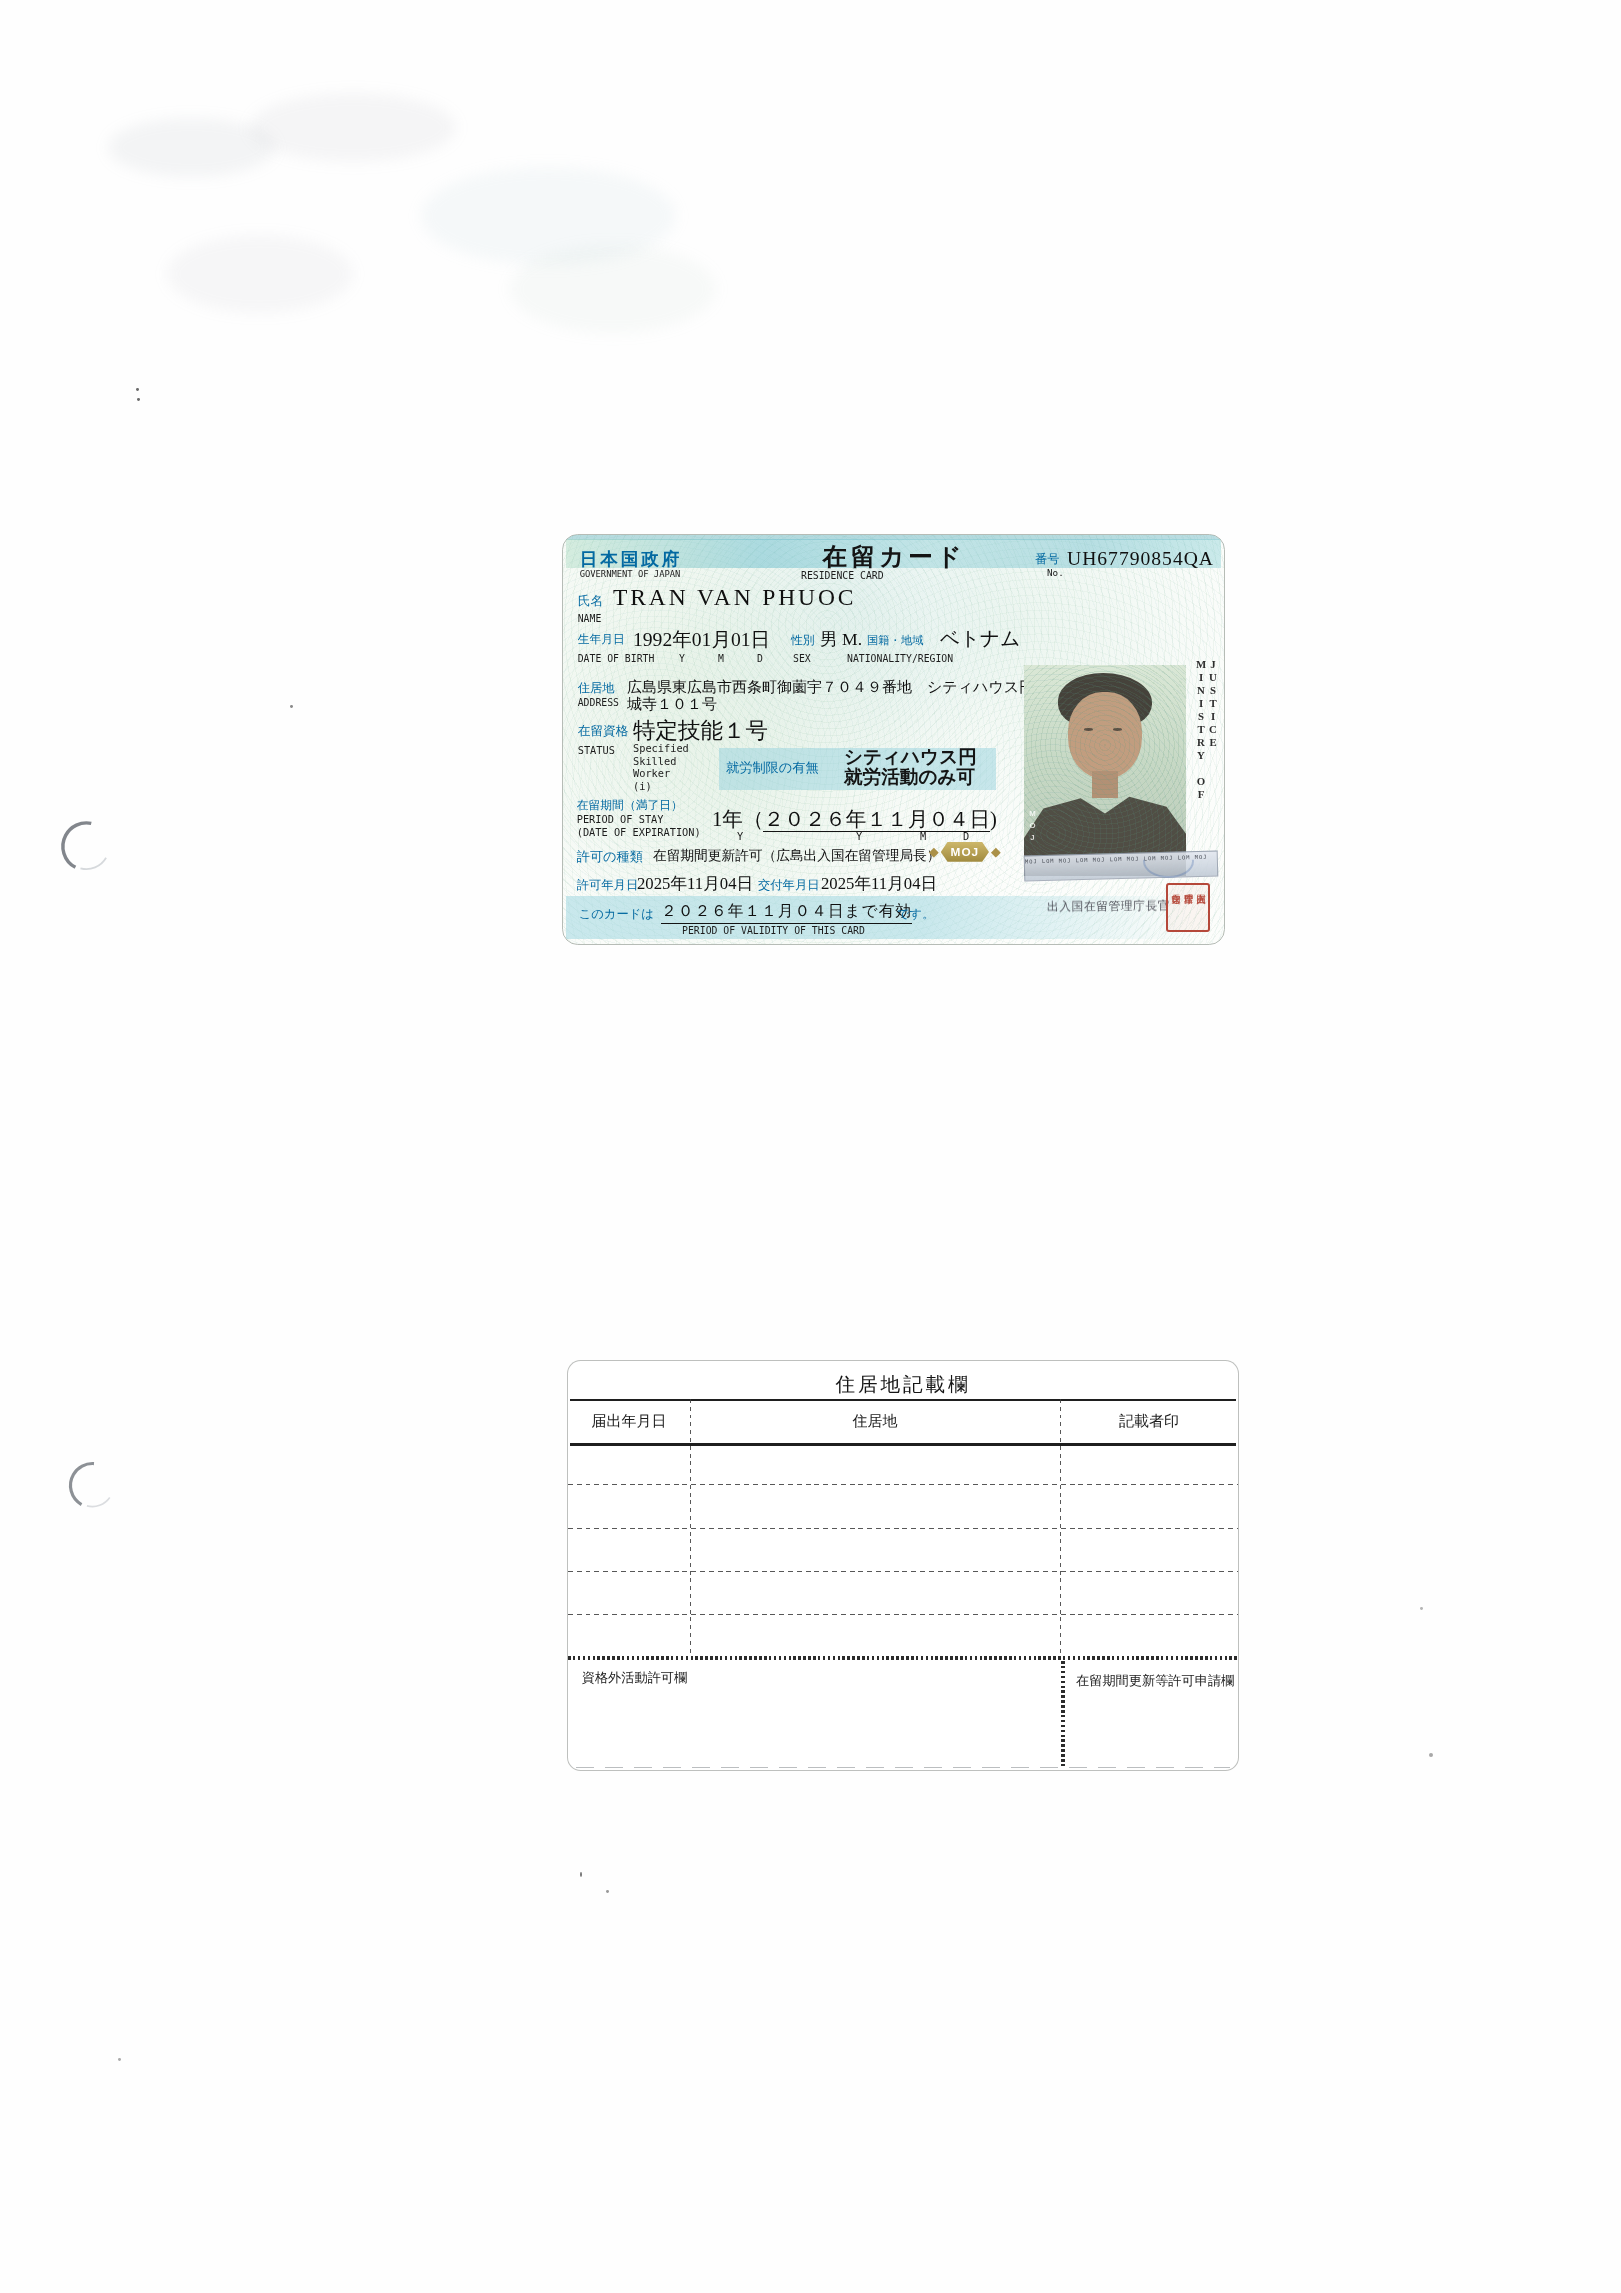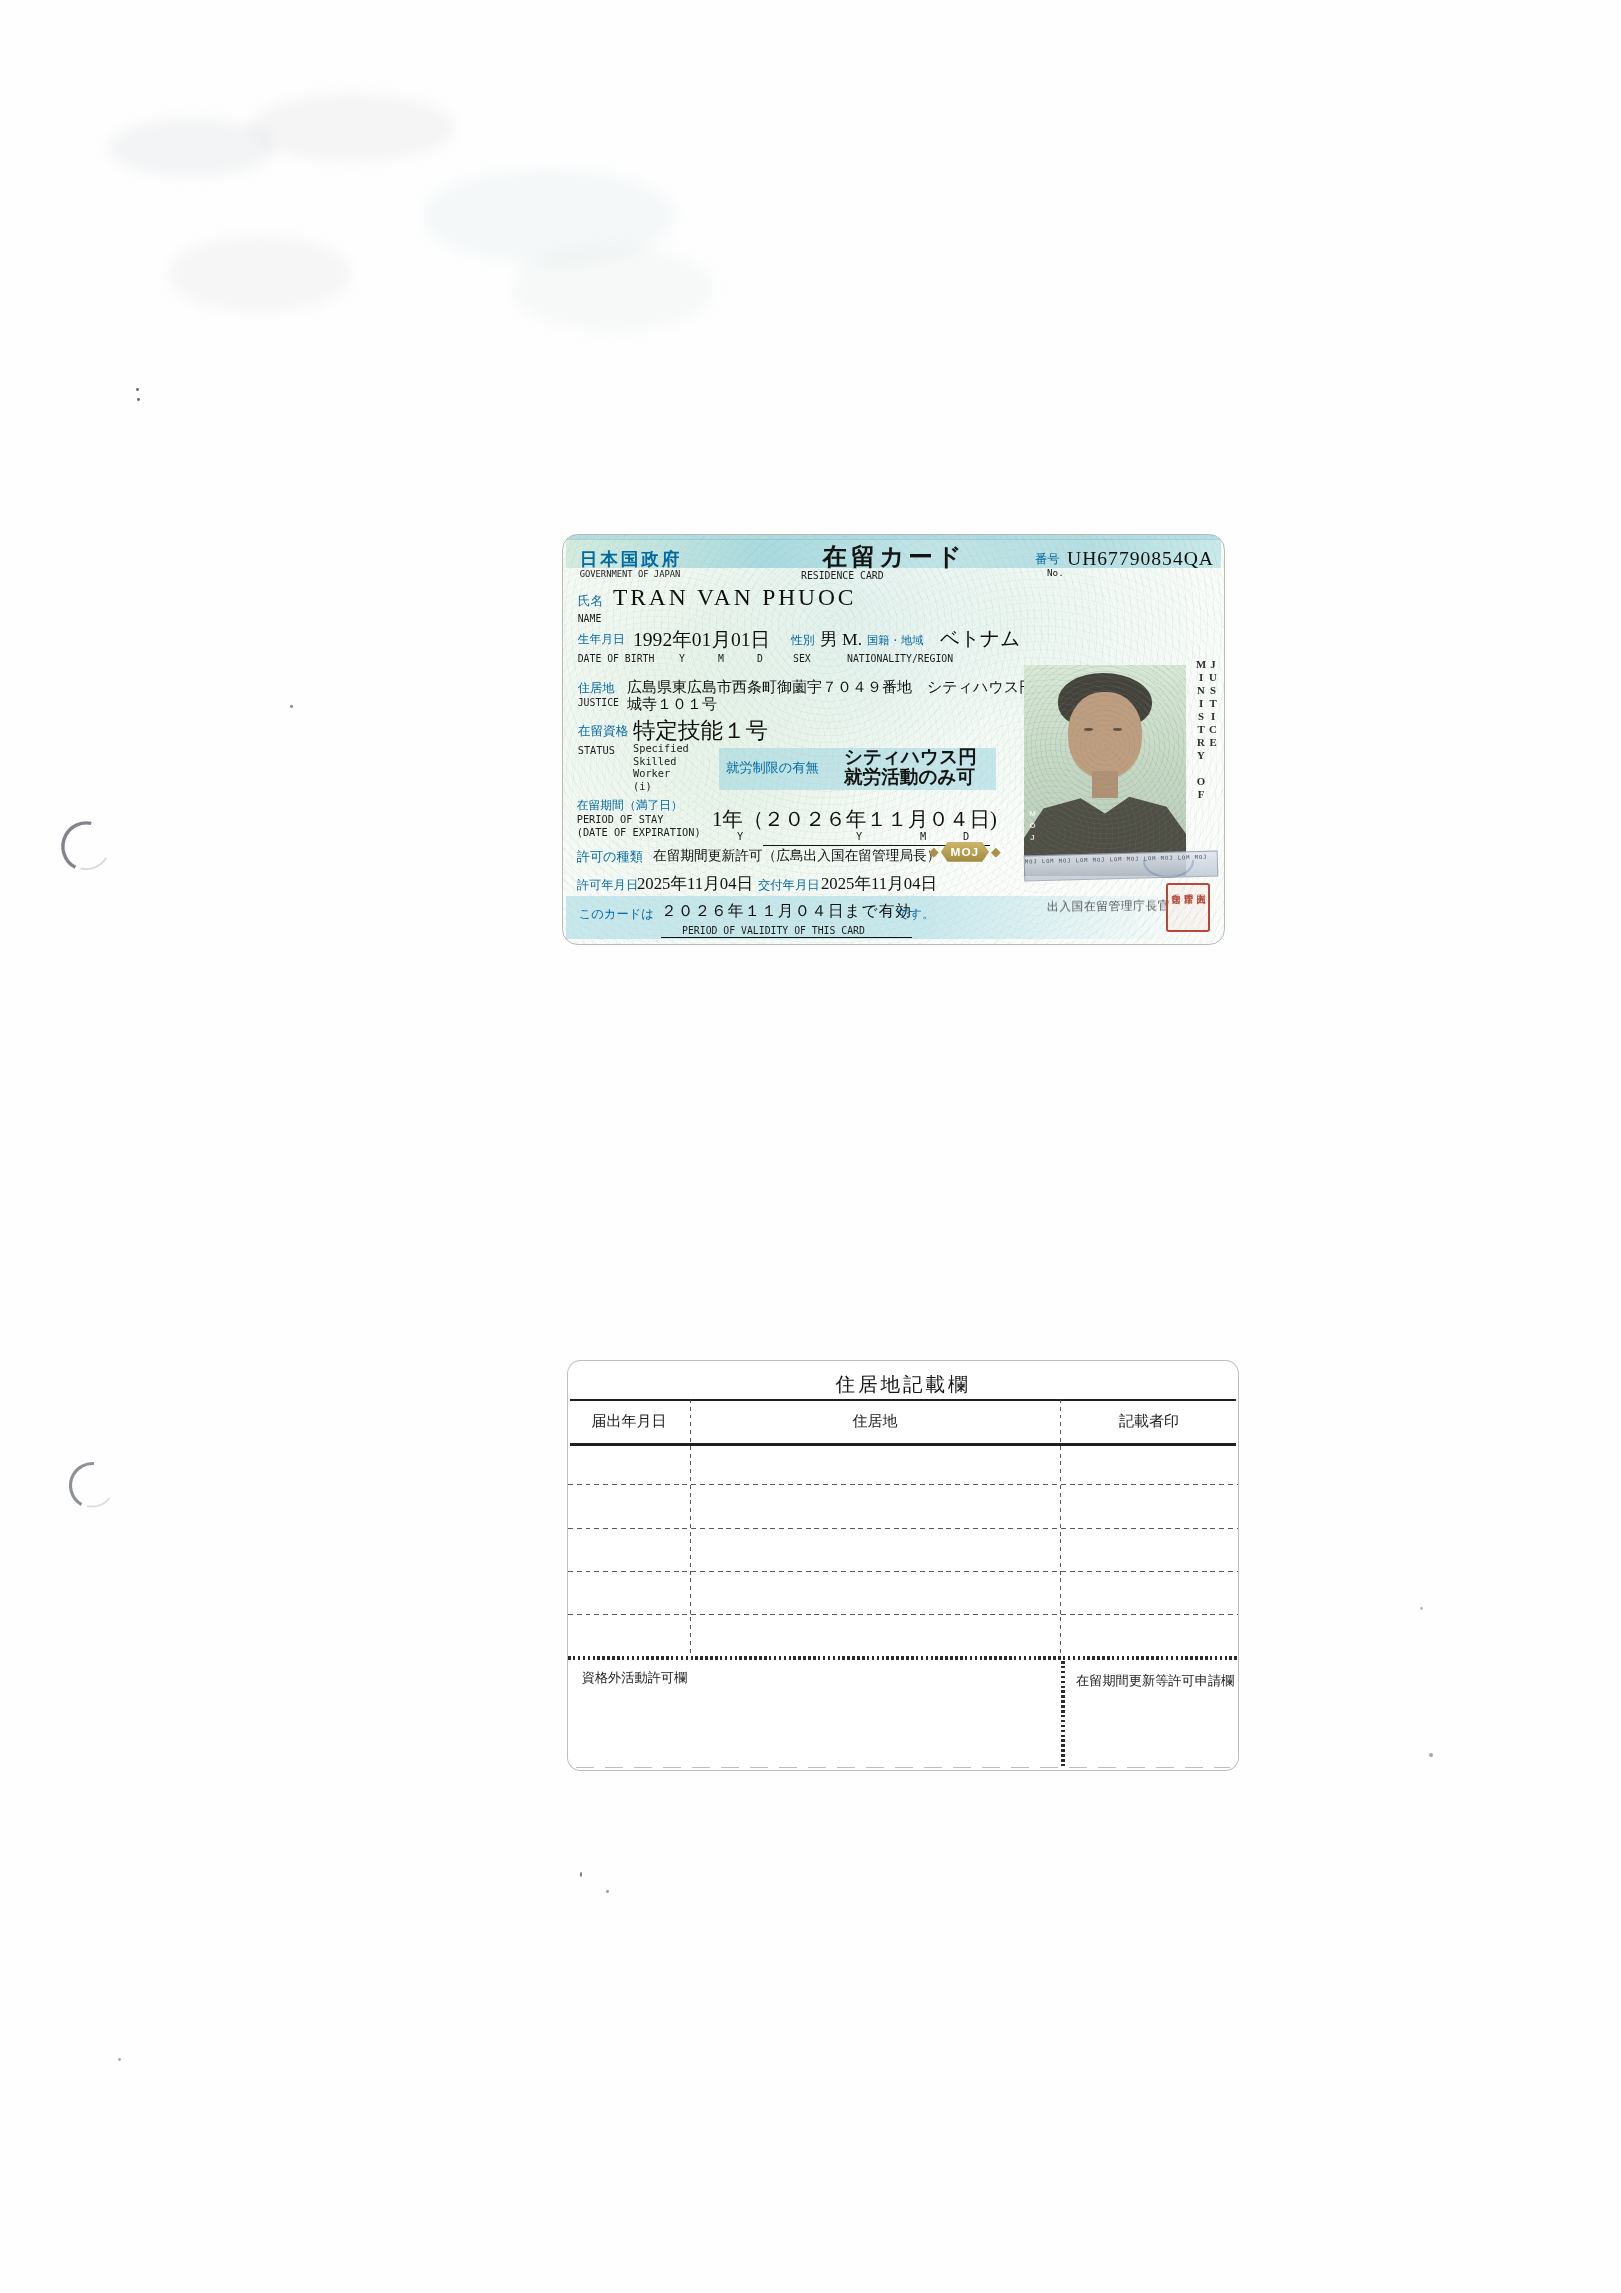--- a/index.html
+++ b/index.html
@@ -25,21 +25,21 @@
     background:linear-gradient(90deg, rgba(150,210,180,.35), rgba(105,190,205,.5) 30%,
       rgba(125,200,210,.38) 55%, rgba(110,190,205,.45) 80%, rgba(130,205,210,.4));}
   .band-top2{position:absolute;left:0;right:0;top:0;height:4.9px;background:rgba(90,175,190,.4);}
   .band-work{position:absolute;left:156px;top:213px;width:277px;height:42px;
     background:rgba(150,210,222,.5);}
   .band-bottom{position:absolute;left:2.9px;top:361px;width:651px;height:43px;
     background:linear-gradient(90deg, rgba(160,215,225,.55) 0 55%, rgba(160,215,225,.25) 78%, transparent 96%);}
   .jp{font-family:"Liberation Serif",serif;color:#0369a1;}
   .mono{font-family:"DejaVu Sans Mono",monospace;color:#1c1c1c;}
   .val{font-family:"Liberation Serif",serif;color:#101010;}
-  .uline{border-bottom:1.6px solid #141414;padding-bottom:15px;}
+  .uline{border-bottom:1.6px solid #141414;padding-bottom:1px;}
   
   #photo{position:absolute;left:461px;top:130px;width:162px;height:211px;overflow:hidden;
     background:linear-gradient(180deg,#e3ecdd,#ccdbc9 45%,#bccaba);}
   #photo .hair{position:absolute;left:21%;top:4%;width:58%;height:27%;background:#3e3531;
     border-radius:48% 52% 45% 45%;}
   #photo .face{position:absolute;left:27%;top:13%;width:46%;height:41%;background:#c69a7d;
     border-radius:46% 46% 48% 48%;}
   #photo .eye{position:absolute;width:8.8px;height:2.9px;background:#55443b;border-radius:50%;}
   #photo .neck{position:absolute;left:42%;top:50%;width:16%;height:13%;background:#b58d72;}
   #photo .jacket{position:absolute;left:0;bottom:0;width:100%;height:40%;background:#4c463f;
@@ -147,21 +147,21 @@
     <div class="abs val" style="left:377px;top:90px;font-size:19.6px;">ベトナム</div>
     <div class="abs mono" style="left:14.7px;top:118px;font-size:9.8px;">DATE OF BIRTH</div>
     <div class="abs mono" style="left:116px;top:118px;font-size:9.8px;">Y</div>
     <div class="abs mono" style="left:155px;top:118px;font-size:9.8px;">M</div>
     <div class="abs mono" style="left:194px;top:118px;font-size:9.8px;">D</div>
     <div class="abs mono" style="left:230px;top:118px;font-size:9.8px;">SEX</div>
     <div class="abs mono" style="left:284px;top:118px;font-size:9.8px;">NATIONALITY/REGION</div>
 
     <div class="abs jp" style="left:14.7px;top:145px;font-size:12.3px;">住居地</div>
     <div class="abs val" style="left:64px;top:143px;font-size:15px;white-space:nowrap;">広島県東広島市西条町御薗宇７０４９番地　シティハウス円</div>
-    <div class="abs mono" style="left:14.7px;top:162px;font-size:9.8px;">JUSTICE</div>
+    <div class="abs mono" style="left:14.7px;top:162px;font-size:9.8px;">ADDRESS</div>
     <div class="abs val" style="left:64px;top:160px;font-size:15px;">城寺１０１号</div>
 
     <div class="abs jp" style="left:14.7px;top:188px;font-size:12.7px;">在留資格</div>
     <div class="abs val" style="left:70px;top:180px;font-size:22.5px;">特定技能１号</div>
     <div class="abs mono" style="left:14.7px;top:209px;font-size:10.3px;">STATUS</div>
     <div class="abs mono" style="left:70px;top:207px;font-size:10.3px;">Specified</div>
     <div class="abs mono" style="left:70px;top:220px;font-size:10.3px;">Skilled</div>
     <div class="abs mono" style="left:70px;top:232px;font-size:10.3px;">Worker</div>
     <div class="abs mono" style="left:70px;top:245px;font-size:10.3px;">(i)</div>
 

